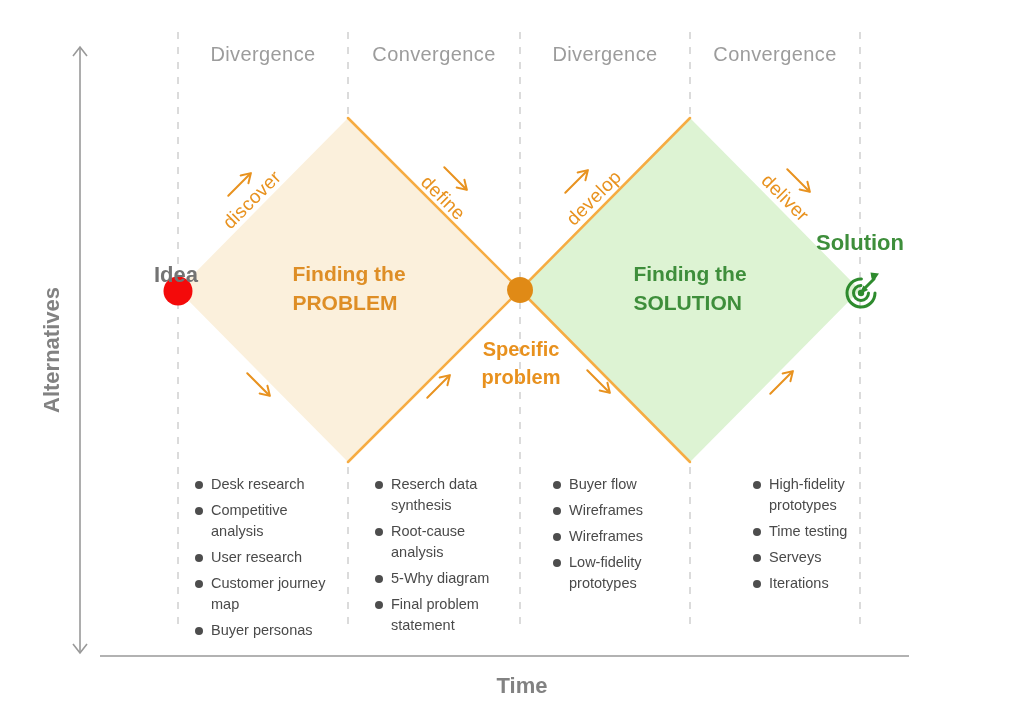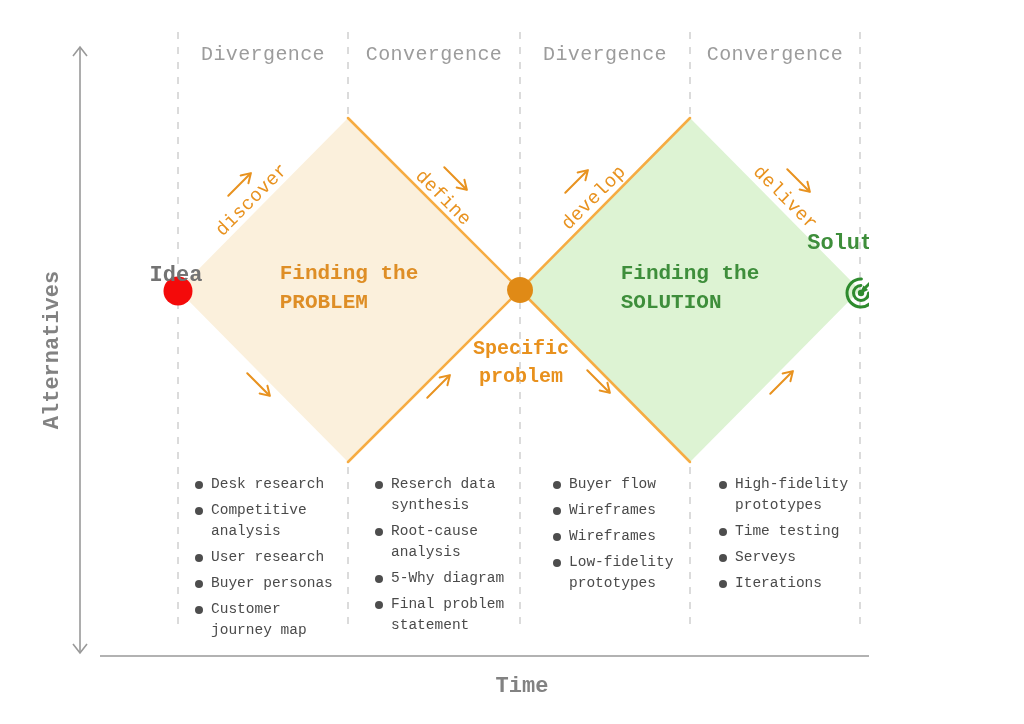--- a/index.html
+++ b/index.html
@@ -1,18 +1,18 @@
 <!DOCTYPE html>
 <html><head>
 <meta charset="utf-8">
 <style>
   html,body { margin:0; padding:0; background:#ffffff; }
   .canvas {
     position:relative; width:869px; height:724px; background:#ffffff;
-    font-family:Liberation Mono, monospace; overflow:hidden;
+    font-family:Liberation Sans, sans-serif; overflow:hidden;padding-left:40px;
   }
   .abs { position:absolute; }
   svg.base { position:absolute; left:0; top:0; }
 
   .phase-header {
     position:absolute; top:43px; width:170px; text-align:center;
     font-size:20px; color:#9C9C9C; letter-spacing:0.4px;
   }
   .axis-label { color:#828282; font-weight:bold; font-size:22px; }
   .y-axis-label { left:52px; top:350px; transform:translate(-50%,-50%) rotate(-90deg); }
@@ -167,41 +167,41 @@
       <line x1="2" y1="7" x2="33" y2="7"></line>
         <polyline points="25,1.5 34,7 25,12.5"></polyline>
     </g>
   </svg>
 
   <div class="activity-col" style="left:194px;">
     <ul>
       <li>Desk research</li>
       <li>Competitive analysis</li>
       <li>User research</li>
+      <li>Customer journey map</li>
       <li>Buyer personas</li>
-      <li>Customer journey map</li>
     </ul>
   </div>
   <div class="activity-col" style="left:374px;">
     <ul>
       <li>Reserch data synthesis</li>
       <li>Root-cause analysis</li>
       <li>5-Why diagram</li>
       <li>Final problem statement</li>
     </ul>
   </div>
   <div class="activity-col" style="left:552px;">
     <ul>
       <li>Buyer flow</li>
       <li>Wireframes</li>
       <li>Wireframes</li>
       <li>Low-fidelity prototypes</li>
     </ul>
   </div>
-  <div class="activity-col" style="left:718px;">
+  <div class="activity-col" style="left:752px;">
     <ul>
       <li>High-fidelity prototypes</li>
       <li>Time testing</li>
       <li>Serveys</li>
       <li>Iterations</li>
     </ul>
   </div>
 
 </div>
 

